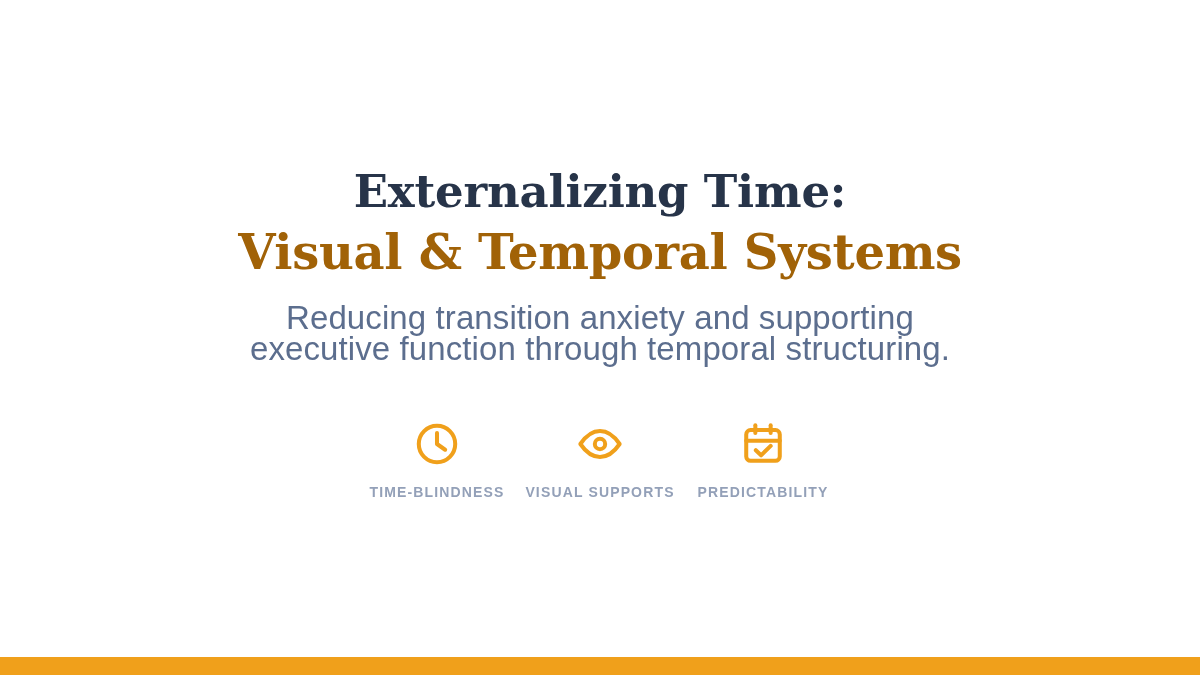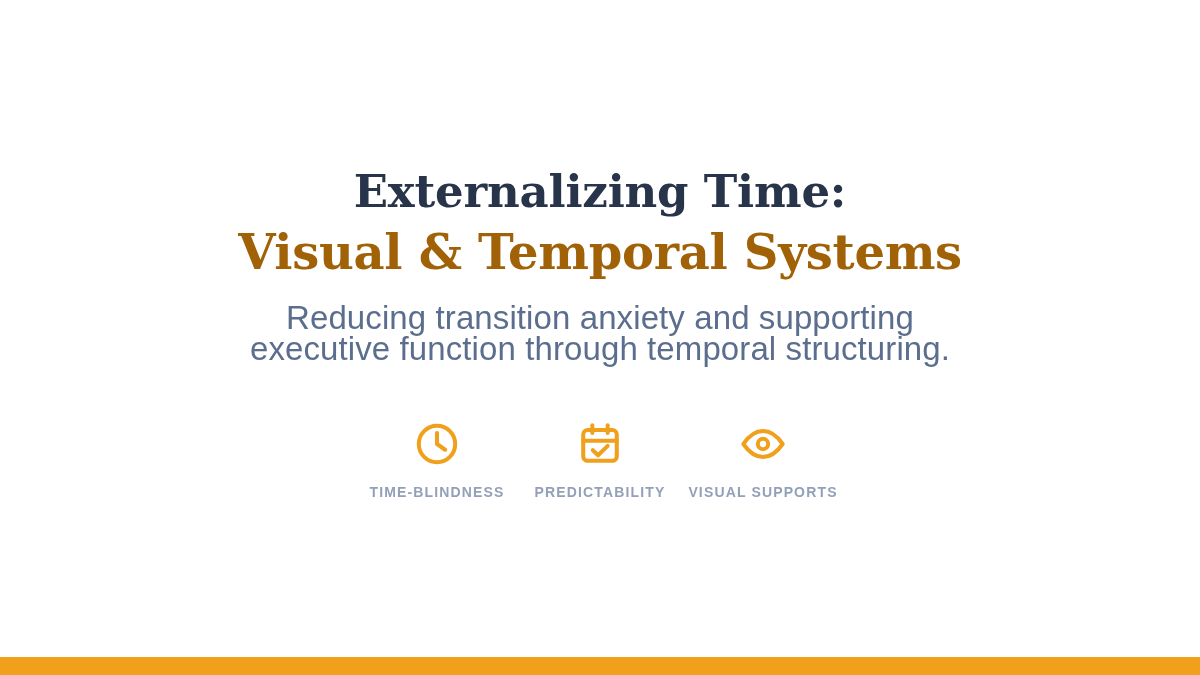--- a/index.html
+++ b/index.html
@@ -155,39 +155,39 @@
             <circle cx="24" cy="24" r="19" stroke="#F0A01B" stroke-width="4.2" fill="none"></circle>
             <path d="M24 12.5 L24 24 L32.5 30" stroke="#F0A01B" stroke-width="4.2" stroke-linecap="round" stroke-linejoin="round" fill="none"></path>
           </svg>
         </span>
         <span class="icon-label">TIME-BLINDNESS</span>
       </div>
 
       <div class="icon-item">
         <span class="icon-glyph">
           <svg width="46" height="46" viewBox="0 0 48 48" fill="none" aria-hidden="true">
+            <path d="M3.5 24 C10 14.5, 17.5 10.5, 24 10.5 C30.5 10.5, 38 14.5, 44.5 24
+                     C38 33.5, 30.5 37.5, 24 37.5 C17.5 37.5, 10 33.5, 3.5 24 Z" stroke="#F0A01B" stroke-width="4.2" stroke-linejoin="round" fill="none"></path>
+            <circle cx="24" cy="24" r="5.4" stroke="#F0A01B" stroke-width="4.2" fill="none"></circle>
+          </svg>
+        </span>
+        <span class="icon-label">VISUAL SUPPORTS</span>
+      </div>
+
+      <div class="icon-item">
+        <span class="icon-glyph">
+          <svg width="46" height="46" viewBox="0 0 48 48" fill="none" aria-hidden="true">
             <rect x="6.5" y="9.5" width="35" height="32" rx="4.5" stroke="#F0A01B" stroke-width="4.2" fill="none"></rect>
             <path d="M6.5 20.5 L41.5 20.5" stroke="#F0A01B" stroke-width="4.2" stroke-linecap="round"></path>
             <path d="M16 4.5 L16 12.5" stroke="#F0A01B" stroke-width="4.2" stroke-linecap="round"></path>
             <path d="M32 4.5 L32 12.5" stroke="#F0A01B" stroke-width="4.2" stroke-linecap="round"></path>
             <path d="M16.5 30.5 L22 35.8 L32 26" stroke="#F0A01B" stroke-width="4.2" stroke-linecap="round" stroke-linejoin="round" fill="none"></path>
           </svg>
         </span>
         <span class="icon-label">PREDICTABILITY</span>
-      </div>
-
-      <div class="icon-item">
-        <span class="icon-glyph">
-          <svg width="46" height="46" viewBox="0 0 48 48" fill="none" aria-hidden="true">
-            <path d="M3.5 24 C10 14.5, 17.5 10.5, 24 10.5 C30.5 10.5, 38 14.5, 44.5 24
-                     C38 33.5, 30.5 37.5, 24 37.5 C17.5 37.5, 10 33.5, 3.5 24 Z" stroke="#F0A01B" stroke-width="4.2" stroke-linejoin="round" fill="none"></path>
-            <circle cx="24" cy="24" r="5.4" stroke="#F0A01B" stroke-width="4.2" fill="none"></circle>
-          </svg>
-        </span>
-        <span class="icon-label">VISUAL SUPPORTS</span>
       </div>
 
     </div>
 
   </div>
 
   <div class="bottom-bar"></div>
 
 </div>
 

